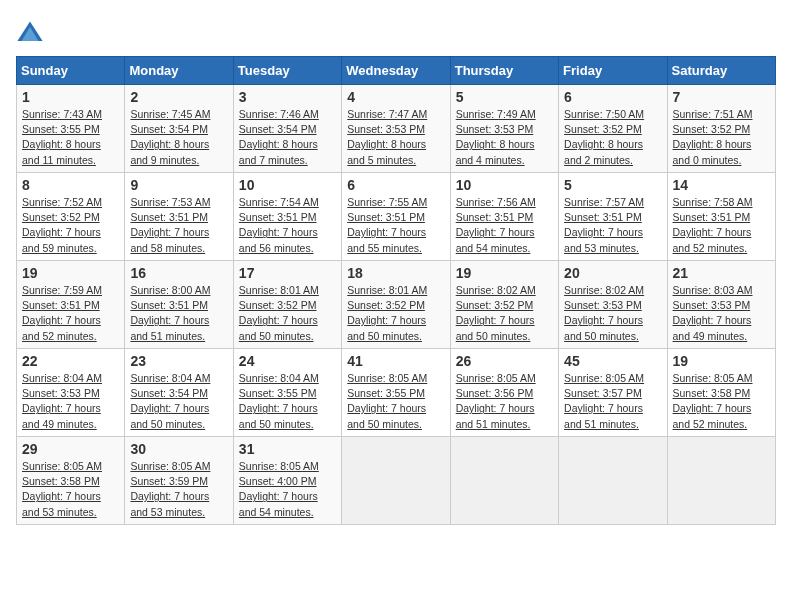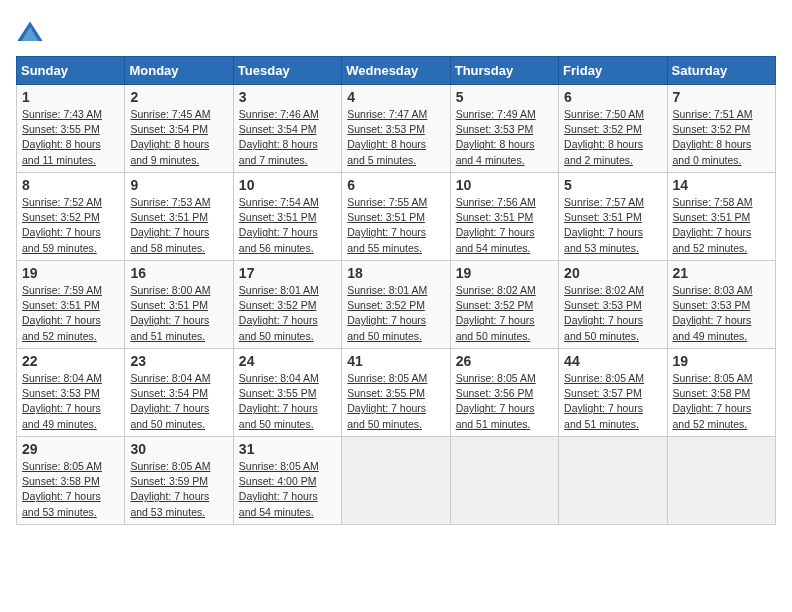--- a/index.html
+++ b/index.html
@@ -155,21 +155,21 @@
         <td><span class="day-number">19</span><span class="day-info">Sunrise: 8:02 AM<br>Sunset: 3:52 PM<br>Daylight: 7 hours and 50 minutes.</span></td>
         <td><span class="day-number">20</span><span class="day-info">Sunrise: 8:02 AM<br>Sunset: 3:53 PM<br>Daylight: 7 hours and 50 minutes.</span></td>
         <td><span class="day-number">21</span><span class="day-info">Sunrise: 8:03 AM<br>Sunset: 3:53 PM<br>Daylight: 7 hours and 49 minutes.</span></td>
       </tr>
       <tr>
         <td><span class="day-number">22</span><span class="day-info">Sunrise: 8:04 AM<br>Sunset: 3:53 PM<br>Daylight: 7 hours and 49 minutes.</span></td>
         <td><span class="day-number">23</span><span class="day-info">Sunrise: 8:04 AM<br>Sunset: 3:54 PM<br>Daylight: 7 hours and 50 minutes.</span></td>
         <td><span class="day-number">24</span><span class="day-info">Sunrise: 8:04 AM<br>Sunset: 3:55 PM<br>Daylight: 7 hours and 50 minutes.</span></td>
         <td><span class="day-number">41</span><span class="day-info">Sunrise: 8:05 AM<br>Sunset: 3:55 PM<br>Daylight: 7 hours and 50 minutes.</span></td>
         <td><span class="day-number">26</span><span class="day-info">Sunrise: 8:05 AM<br>Sunset: 3:56 PM<br>Daylight: 7 hours and 51 minutes.</span></td>
-        <td><span class="day-number">44</span><span class="day-info">Sunrise: 8:05 AM<br>Sunset: 3:57 PM<br>Daylight: 7 hours and 51 minutes.</span></td>
+        <td><span class="day-number">45</span><span class="day-info">Sunrise: 8:05 AM<br>Sunset: 3:57 PM<br>Daylight: 7 hours and 51 minutes.</span></td>
         <td><span class="day-number">19</span><span class="day-info">Sunrise: 8:05 AM<br>Sunset: 3:58 PM<br>Daylight: 7 hours and 52 minutes.</span></td>
       </tr>
       <tr>
         <td><span class="day-number">29</span><span class="day-info">Sunrise: 8:05 AM<br>Sunset: 3:58 PM<br>Daylight: 7 hours and 53 minutes.</span></td>
         <td><span class="day-number">30</span><span class="day-info">Sunrise: 8:05 AM<br>Sunset: 3:59 PM<br>Daylight: 7 hours and 53 minutes.</span></td>
         <td><span class="day-number">31</span><span class="day-info">Sunrise: 8:05 AM<br>Sunset: 4:00 PM<br>Daylight: 7 hours and 54 minutes.</span></td>
         <td class="empty"></td>
         <td class="empty"></td>
         <td class="empty"></td>
         <td class="empty"></td>

